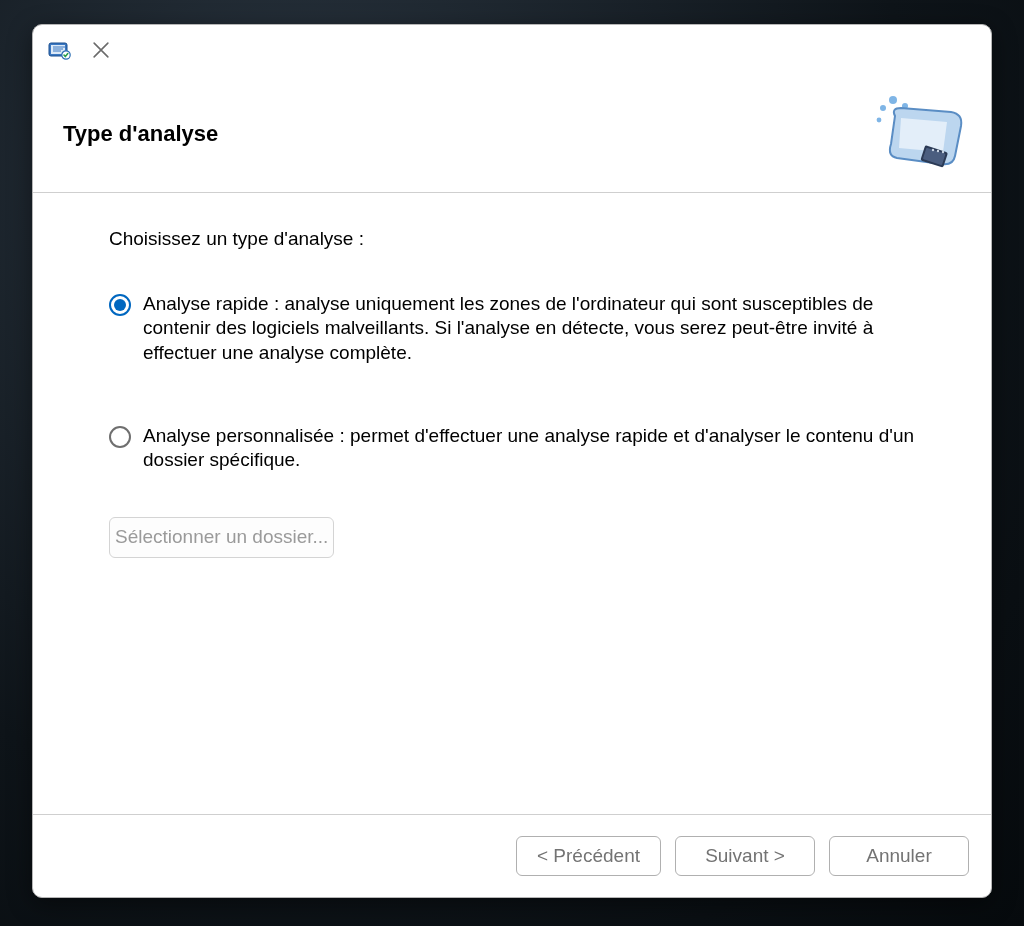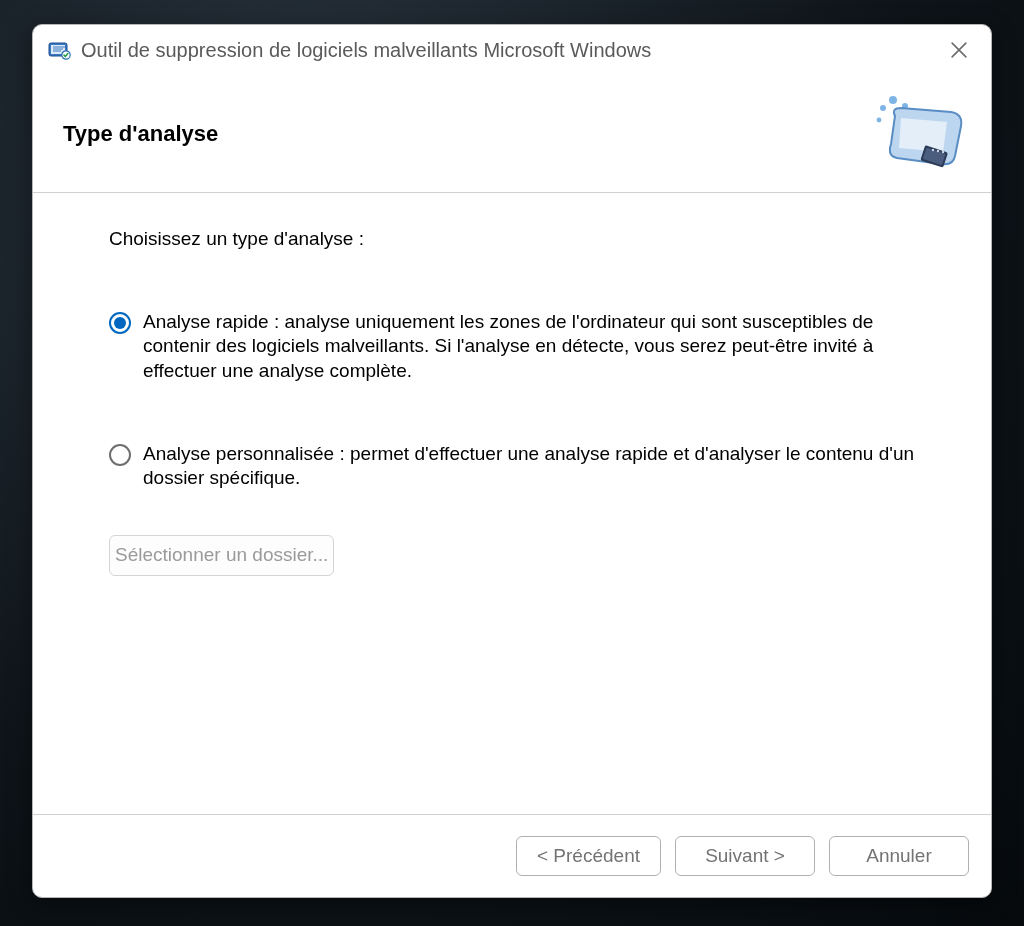--- a/index.html
+++ b/index.html
@@ -75,21 +75,21 @@
     height: 80px;
   }
   .content {
     flex: 1 1 auto;
     padding: 34px 60px 20px 76px;
     color: #000;
     font-size: 19px;
     line-height: 1.3;
   }
   .content .prompt {
-    margin-bottom: 58px;
+    margin-bottom: 40px;
   }
   .radio-row {
     display: flex;
     align-items: flex-start;
     margin-bottom: 58px;
   }
   .radio-row:last-of-type { margin-bottom: 28px; justify-content: flex-end; }
   .radio-row input[type="radio"] {
     appearance: none;
     width: 22px;
@@ -158,21 +158,20 @@
   <div class="titlebar">
     <span class="app-icon">
       <svg viewBox="0 0 24 24" width="24" height="24">
         <rect x="2" y="5" width="18" height="13" rx="2" fill="#3b78c2" stroke="#1b4f8f" stroke-width="1"></rect>
         <rect x="4" y="7" width="14" height="9" fill="#dce9f7"></rect>
         <path d="M6 9 L18 9 M6 11 L16 11 M6 13 L14 13" stroke="#3b78c2" stroke-width="1"></path>
         <circle cx="19" cy="17" r="4.2" fill="#ffffff" stroke="#2a6db3" stroke-width="1.2"></circle>
         <path d="M17 17 l1.3 1.6 l2.5 -3" fill="none" stroke="#2a9d4b" stroke-width="1.6" stroke-linecap="round" stroke-linejoin="round"></path>
       </svg>
     </span>
-    <span class="title-text">Outil de suppression de logiciels malveillants Microsoft Windows</span>
     <span class="close">
       <svg viewBox="0 0 14 14" width="16" height="16">
         <path d="M1 1 L13 13 M13 1 L1 13" stroke="#6b6b6b" stroke-width="1.4" stroke-linecap="round"></path>
       </svg>
     </span>
   </div>
 
   <div class="header">
     <div class="heading">Type d'analyse</div>
     <span class="hero-icon">

